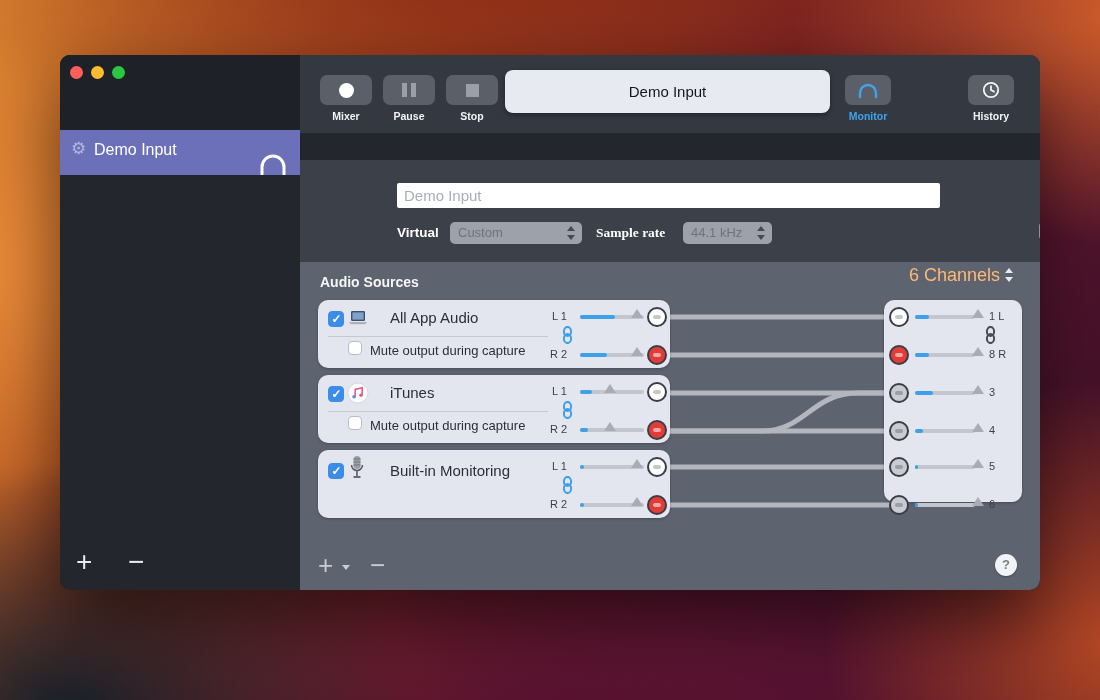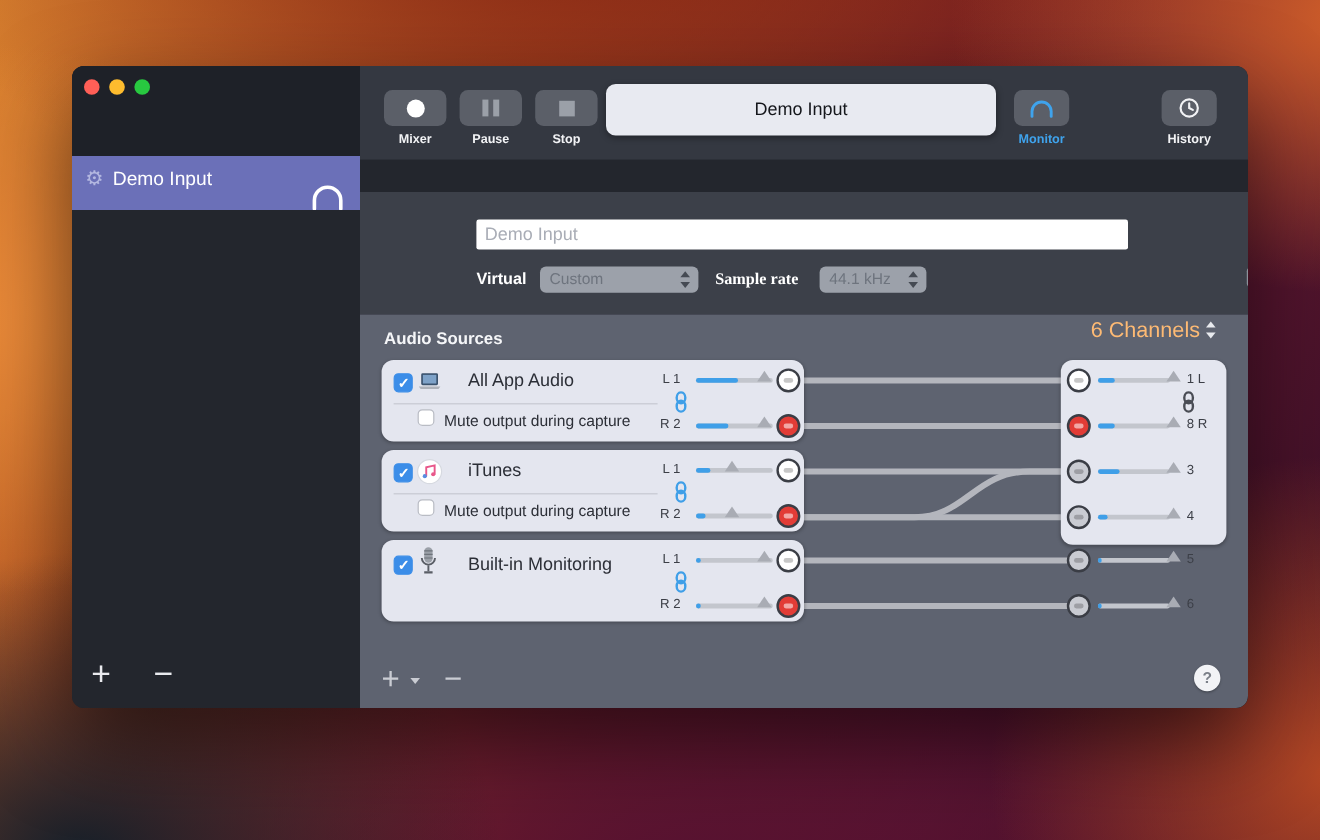--- a/index.html
+++ b/index.html
@@ -76,21 +76,21 @@
   .audio { position:absolute; left:0; top:207px; width:740px; height:328px; background:#5e6370;
     border-radius:0 0 10px 0; }
   .audio-header { position:absolute; left:20px; top:12px; font-size:14px; font-weight:700; color:#f5f6f8; }
   .channels { position:absolute; right:26px; top:3px; font-size:18px; color:#fdba74; padding-right:14px; }
   .channels .updown { right:0; top:2px; } .channels .updown .up{ border-bottom-color:#e8eaee; } .channels .updown .dn{ border-top-color:#e8eaee; }
 
   .wires { position:absolute; left:0; top:0; z-index:1; }
 
   .card { position:absolute; left:18px; width:352px; height:68px; background:#e4e6ef; border-radius:10px;
     z-index:2; box-shadow:0 1px 3px rgba(0,0,0,.25); }
-  .panel { position:absolute; left:584px; top:38px; width:138px; height:154px; background:#e4e6ef; border-radius:10px;
+  .panel { position:absolute; left:584px; top:38px; width:138px; height:202px; background:#e4e6ef; border-radius:10px;
     z-index:2; box-shadow:0 1px 3px rgba(0,0,0,.25); }
 
   .cb { position:absolute; width:16px; height:16px; border-radius:4px; background:#ffffff; border:1px solid #b9bcc4; }
   .cb.checked { background:#3b8de8; border-color:#3b8de8; }
   .cb.checked::after { content:"✓"; position:absolute; left:2.5px; top:0px; font-size:12px; font-weight:700; color:#fff; }
   .cb.small { width:14px; height:14px; }
 
   .card-title { position:absolute; left:52px; top:9px; font-size:15px; color:#2c2f37;margin-left:20px; }
   .card-divider { position:absolute; left:10px; top:36px; width:220px; height:1px; background:#c6c9d2; }
   .mute-label { position:absolute; left:52px; top:43px; font-size:13px; color:#2c2f37; }

